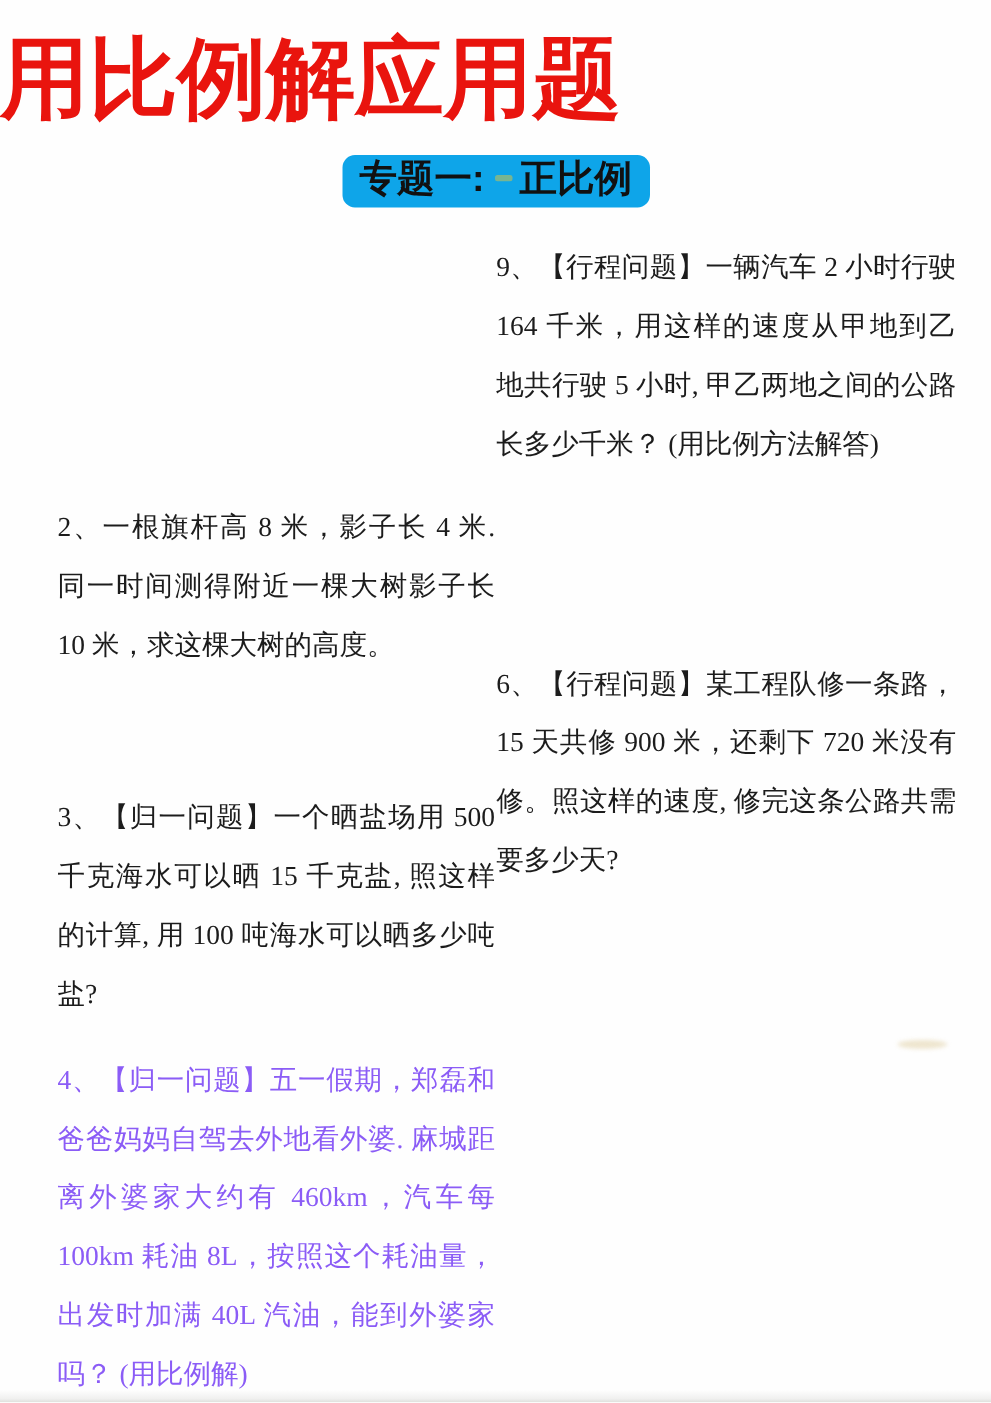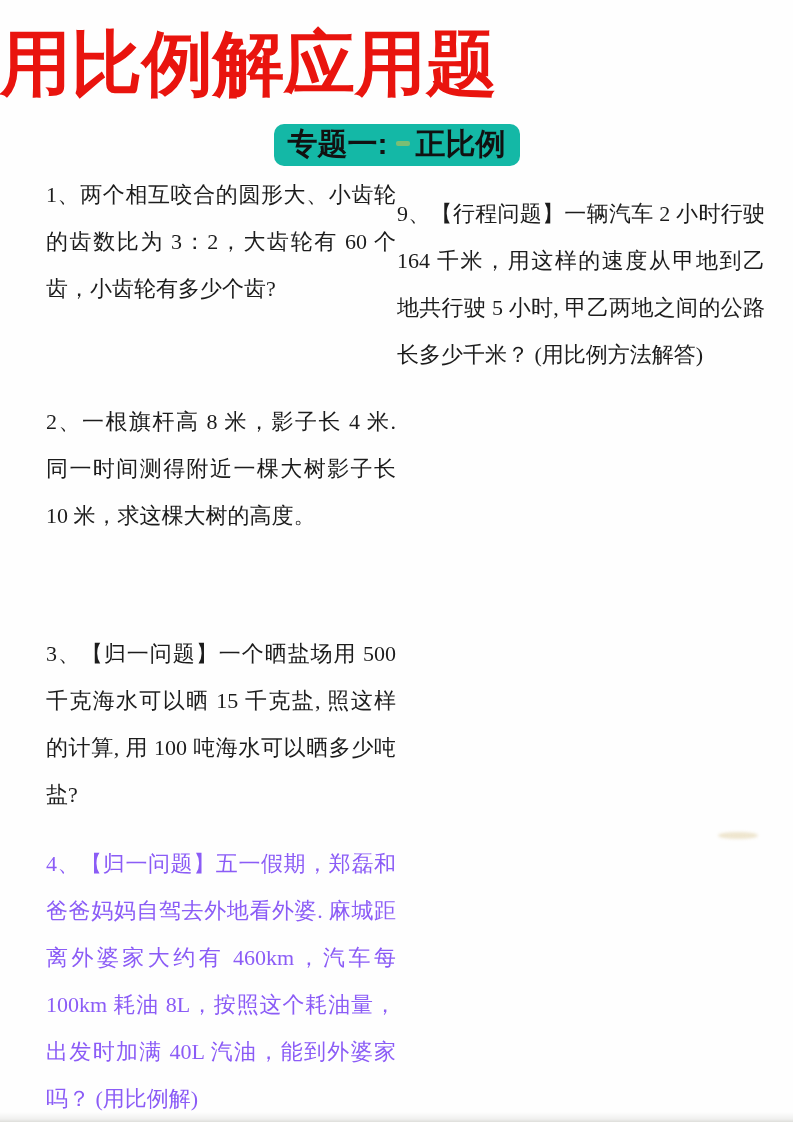--- a/index.html
+++ b/index.html
@@ -96,30 +96,30 @@
   }
 </style>
 </head>
 <body>
 
 <div class="page">
 
   <div class="title" style="color: rgb(233, 20, 14);">用比例解应用题</div>
 
   <div class="badge-row">
-    <span class="topic-badge" style="background-color: #14b8a6;"><span>专题一:</span><span class="gap-dash"></span><span>正比例</span></span>
+    <span class="topic-badge" style="background-color: #0ea5e9;"><span>专题一:</span><span class="gap-dash"></span><span>正比例</span></span>
   </div>
 
-  <div class="problem p1" style="color: rgb(28, 28, 28);">1、两个相互咬合的圆形大、小齿轮的齿数比为 3：2，大齿轮有 60 个齿，小齿轮有多少个齿?</div>
 
   <div class="problem p2" style="color: rgb(28, 28, 28);">2、一根旗杆高 8 米，影子长 4 米. 同一时间测得附近一棵大树影子长 10 米，求这棵大树的高度。</div>
 
   <div class="problem p3" style="color: rgb(28, 28, 28);">3、【归一问题】一个晒盐场用 500 千克海水可以晒 15 千克盐, 照这样的计算, 用 100 吨海水可以晒多少吨盐?</div>
 
   <div class="problem p4" style="color: #8b5cf6;">4、【归一问题】五一假期，郑磊和爸爸妈妈自驾去外地看外婆. 麻城距离外婆家大约有 460km，汽车每 100km 耗油 8L，按照这个耗油量，出发时加满 40L 汽油，能到外婆家吗？ (用比例解)</div>
 
   <div class="problem p5" style="color: rgb(28, 28, 28);">9、【行程问题】一辆汽车 2 小时行驶 164 千米，用这样的速度从甲地到乙地共行驶 5 小时, 甲乙两地之间的公路长多少千米？ (用比例方法解答)</div>
 
+  <div class="problem p6" style="color: rgb(28, 28, 28);">6、【行程问题】某工程队修一条路，15 天共修 900 米，还剩下 720 米没有修。照这样的速度, 修完这条公路共需要多少天?</div>
 
   <div class="smudge"></div>
   <div class="bottom-edge"></div>
 
 </div>
 
 </body></html>

